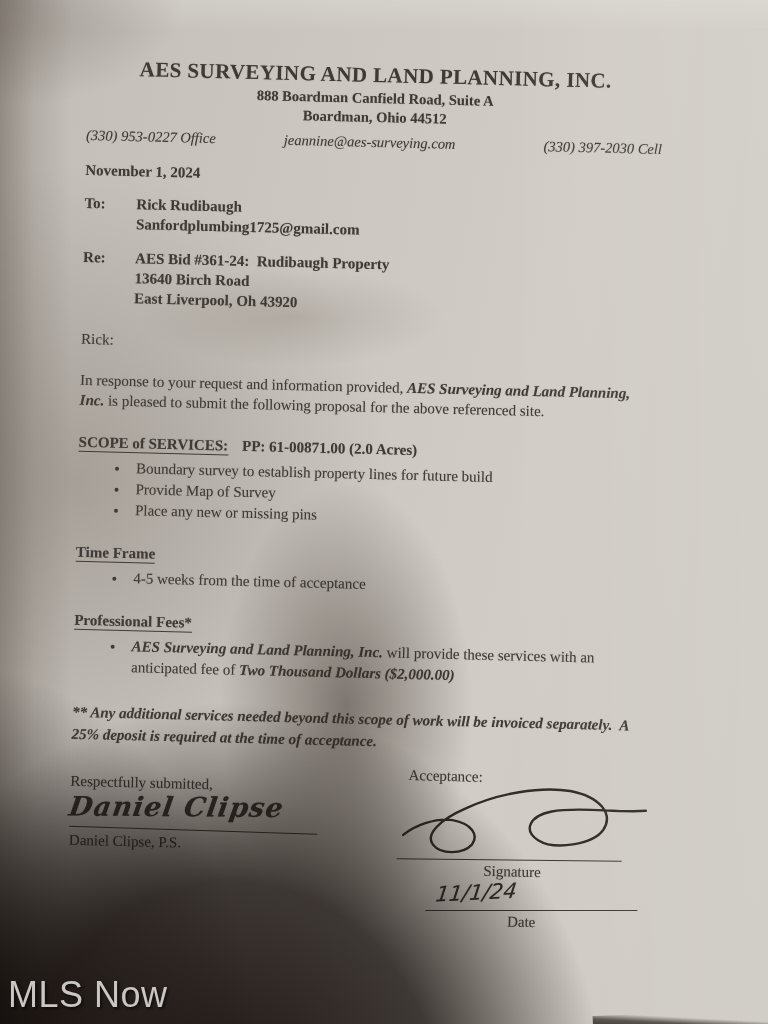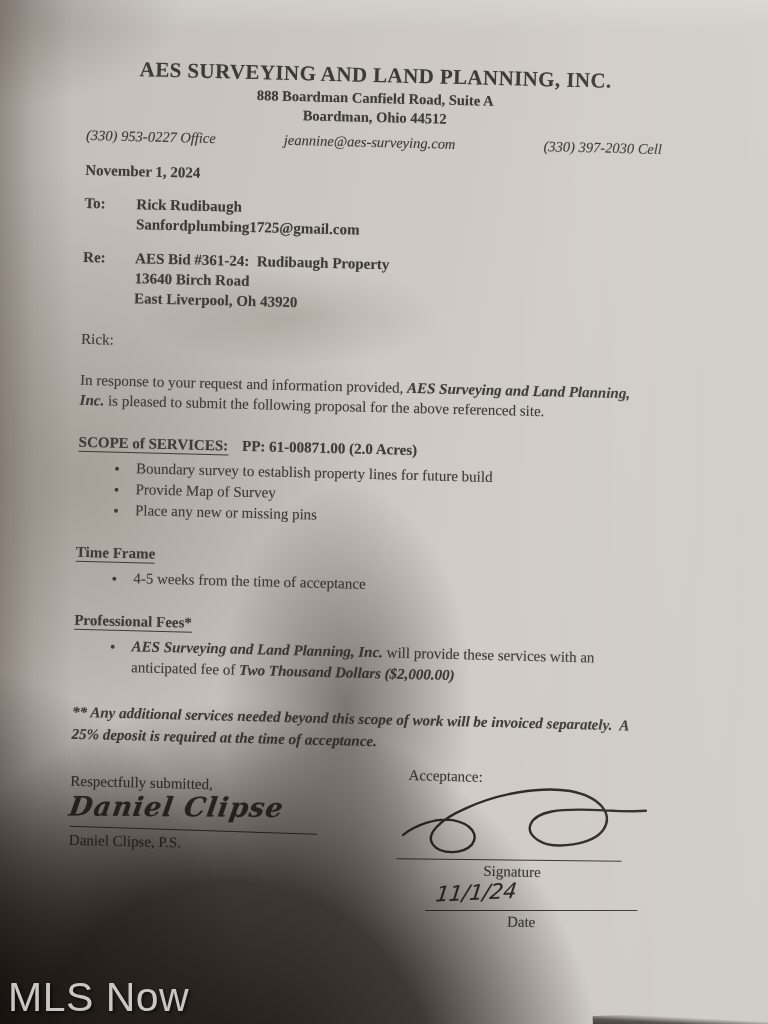--- a/index.html
+++ b/index.html
@@ -74,21 +74,21 @@
       linear-gradient(270deg, rgba(255,255,255,0.1) 0%, rgba(255,255,255,0) 35%);
   }
   .paper-edge-br{
     position:absolute;right:0;bottom:0;width:175px;height:14px;pointer-events:none;
     background:linear-gradient(185deg, rgba(0,0,0,0) 40%, rgba(52,46,40,0.75) 62%, rgba(30,26,22,0.9) 100%);
     transform:rotate(-2deg);transform-origin:right bottom;
   }
   .watermark{
     position:absolute;left:8px;top:974px;
     font-family:"Liberation Sans","DejaVu Sans",sans-serif;
-    font-size:41px;font-weight:500;color:#c9c6c3;
+    font-size:36px;font-weight:500;color:#c9c6c3;
     text-shadow:2px 2px 3px rgba(0,0,0,0.55);
     letter-spacing:.5px;z-index:5;
   }
 </style>
 </head>
 <body>
 
 <div class="page">
   <div class="doc">
 

